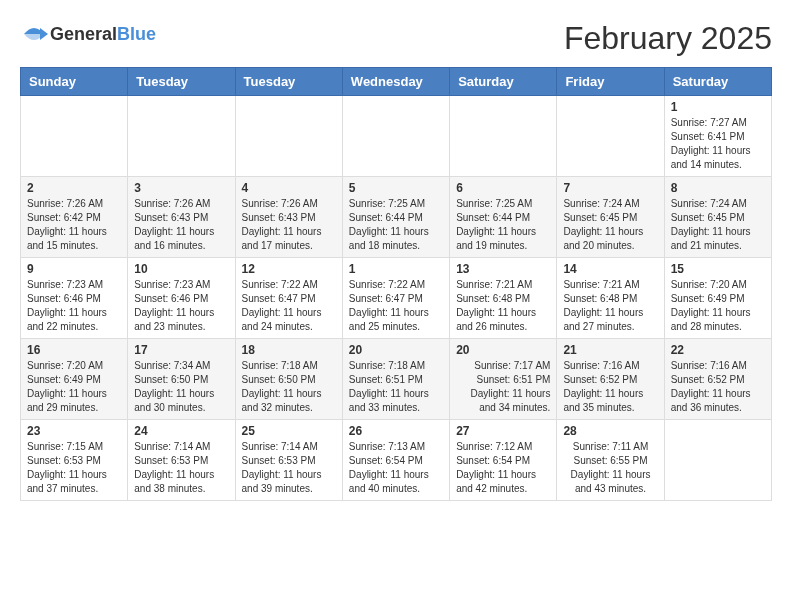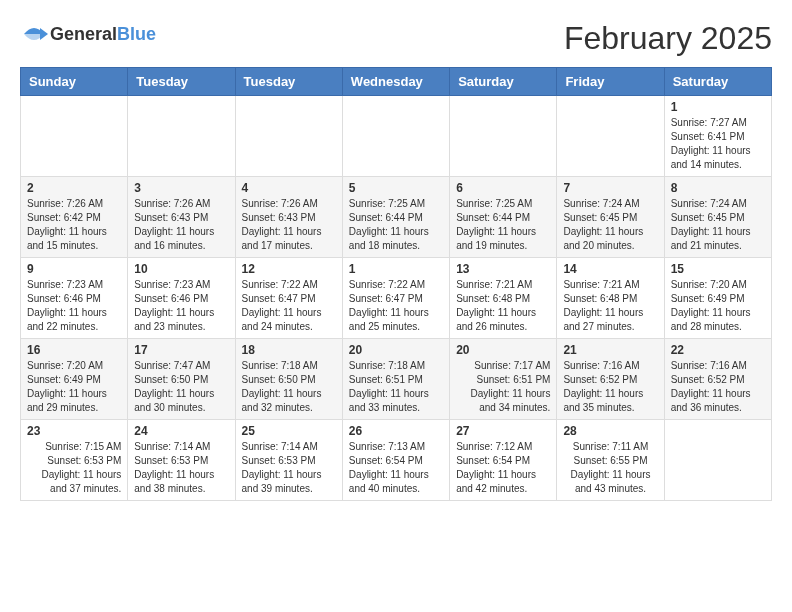--- a/index.html
+++ b/index.html
@@ -234,21 +234,21 @@
       <tr>
         <td>
           <div class="day-num">16</div>
           <div class="day-info" style="white-space: pre-line;">Sunrise: 7:20 AM
 Sunset: 6:49 PM
 Daylight: 11 hours
 and 29 minutes.</div>
         </td>
         <td>
           <div class="day-num">17</div>
-          <div class="day-info" style="white-space: pre-line;">Sunrise: 7:47 AM
+          <div class="day-info" style="white-space: pre-line;">Sunrise: 7:34 AM
 Sunset: 6:50 PM
 Daylight: 11 hours
 and 30 minutes.</div>
         </td>
         <td>
           <div class="day-num">18</div>
           <div class="day-info" style="white-space: pre-line;">Sunrise: 7:18 AM
 Sunset: 6:50 PM
 Daylight: 11 hours
 and 32 minutes.</div>
@@ -278,21 +278,21 @@
           <div class="day-num">22</div>
           <div class="day-info" style="white-space: pre-line;">Sunrise: 7:16 AM
 Sunset: 6:52 PM
 Daylight: 11 hours
 and 36 minutes.</div>
         </td>
       </tr>
       <tr>
         <td>
           <div class="day-num">23</div>
-          <div class="day-info" style="white-space: pre-line; text-align: right;">Sunrise: 7:15 AM
+          <div class="day-info" style="white-space: pre-line;">Sunrise: 7:15 AM
 Sunset: 6:53 PM
 Daylight: 11 hours
 and 37 minutes.</div>
         </td>
         <td>
           <div class="day-num">24</div>
           <div class="day-info" style="white-space: pre-line;">Sunrise: 7:14 AM
 Sunset: 6:53 PM
 Daylight: 11 hours
 and 38 minutes.</div>

